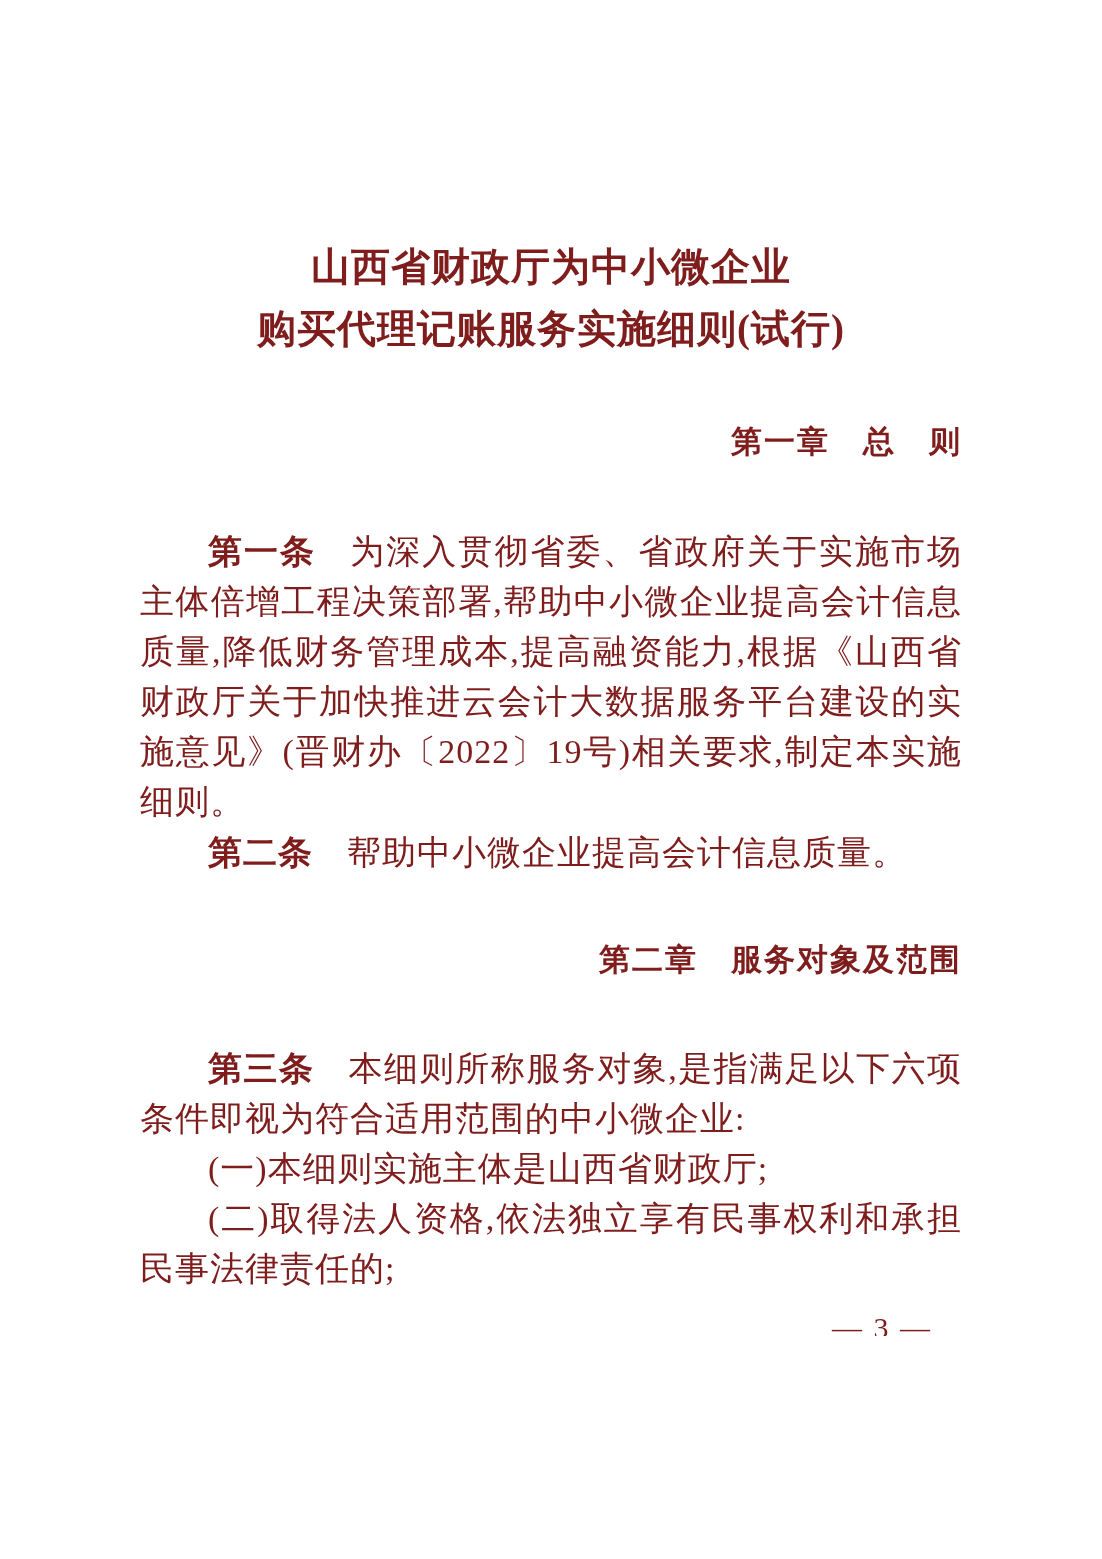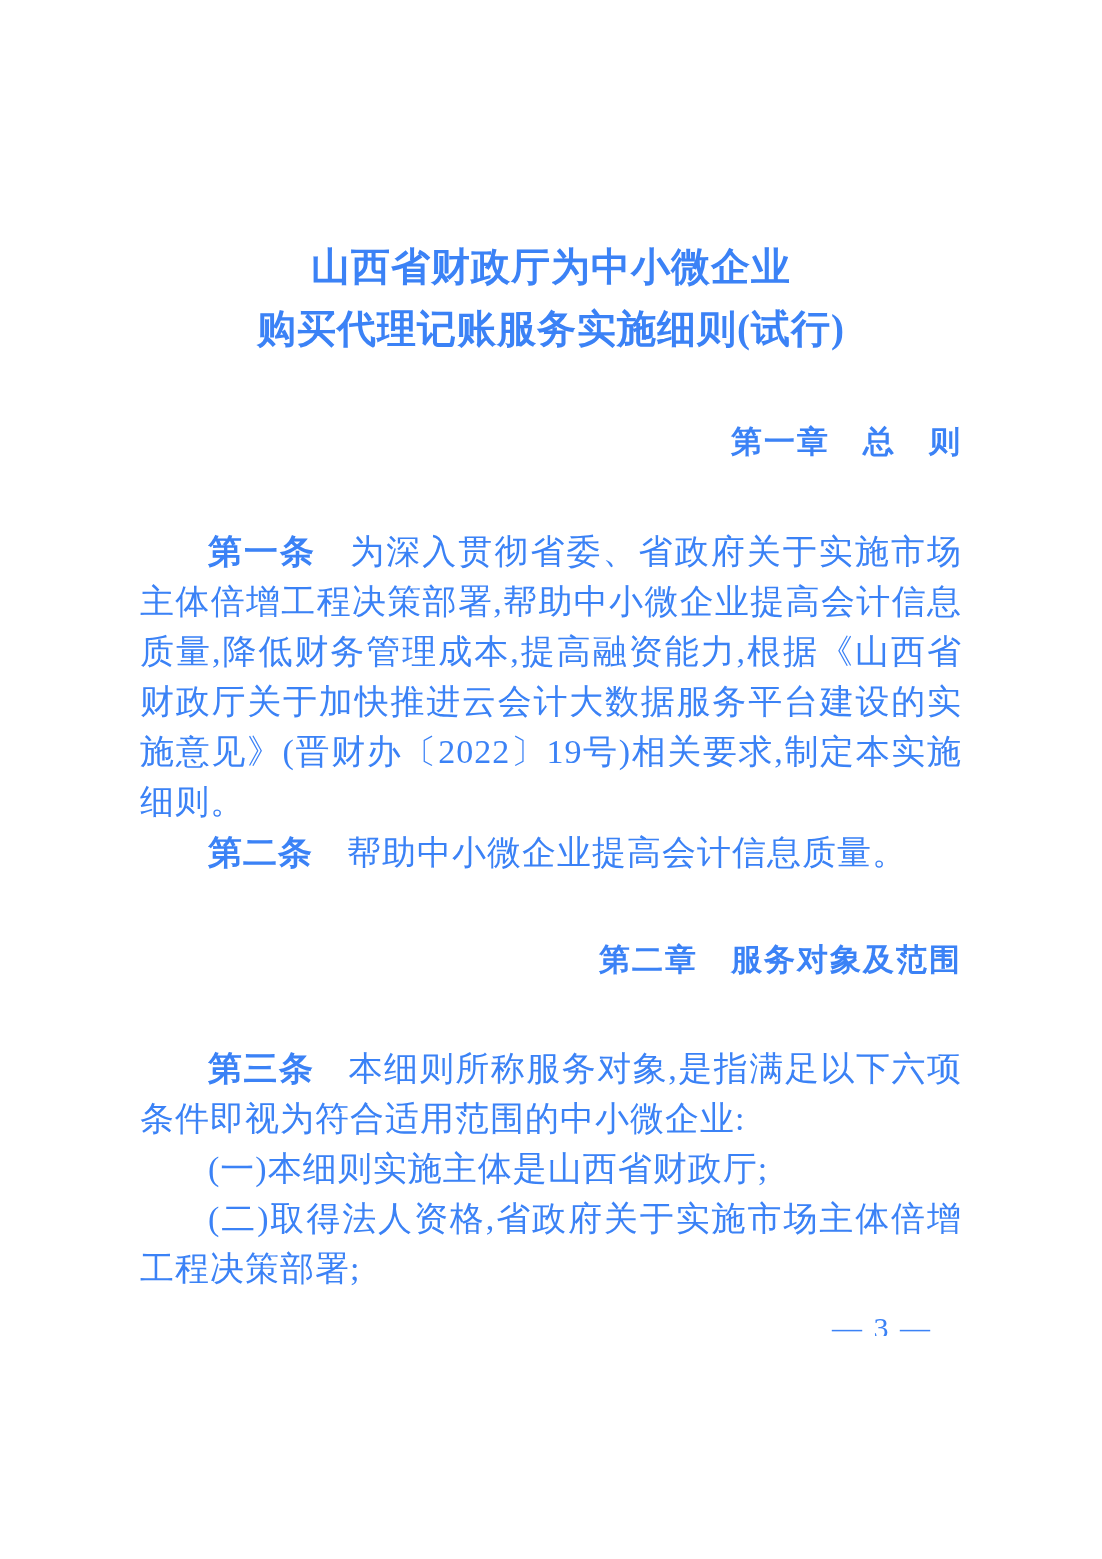--- a/index.html
+++ b/index.html
@@ -5,21 +5,21 @@
   html, body {
     margin: 0;
     padding: 0;
     background: #ffffff;
   }
   .page {
     position: relative;
     width: 1102px;
     height: 1336px;
     background: #ffffff;
-    color: #3b82f6;
+    color: #7f1d1d;
     font-family: "Liberation Serif", "DejaVu Serif", serif;
     overflow: hidden;
   }
   .content {
     position: absolute;
     left: 140px;
     top: 0;
     width: 822px;
     padding-top: 236px;
     box-sizing: content-box;
@@ -90,19 +90,19 @@
     <div class="body-block">
       <p class="article"><span class="lead">第一条</span><span>为深入贯彻省委、省政府关于实施市场主体倍增工程决策部署,帮助中小微企业提高会计信息质量,降低财务管理成本,提高融资能力,根据《山西省财政厅关于加快推进云会计大数据服务平台建设的实施意见》(晋财办〔2022〕19号)相关要求,制定本实施细则。</span></p>
       <p class="article"><span class="lead">第二条</span><span>帮助中小微企业提高会计信息质量。</span></p>
     </div>
 
     <div class="chapter-heading second">第二章　服务对象及范围</div>
 
     <div class="body-block second">
       <p class="article"><span class="lead">第三条</span><span>本细则所称服务对象,是指满足以下六项条件即视为符合适用范围的中小微企业:</span></p>
       <p class="item">(一)本细则实施主体是山西省财政厅;</p>
-      <p class="item">(二)取得法人资格,省政府关于实施市场主体倍增工程决策部署;</p>
+      <p class="item">(二)取得法人资格,依法独立享有民事权利和承担民事法律责任的;</p>
     </div>
 
     <div class="page-number">— 3 —</div>
 
   </div>
 </div>
 
 </body></html>

